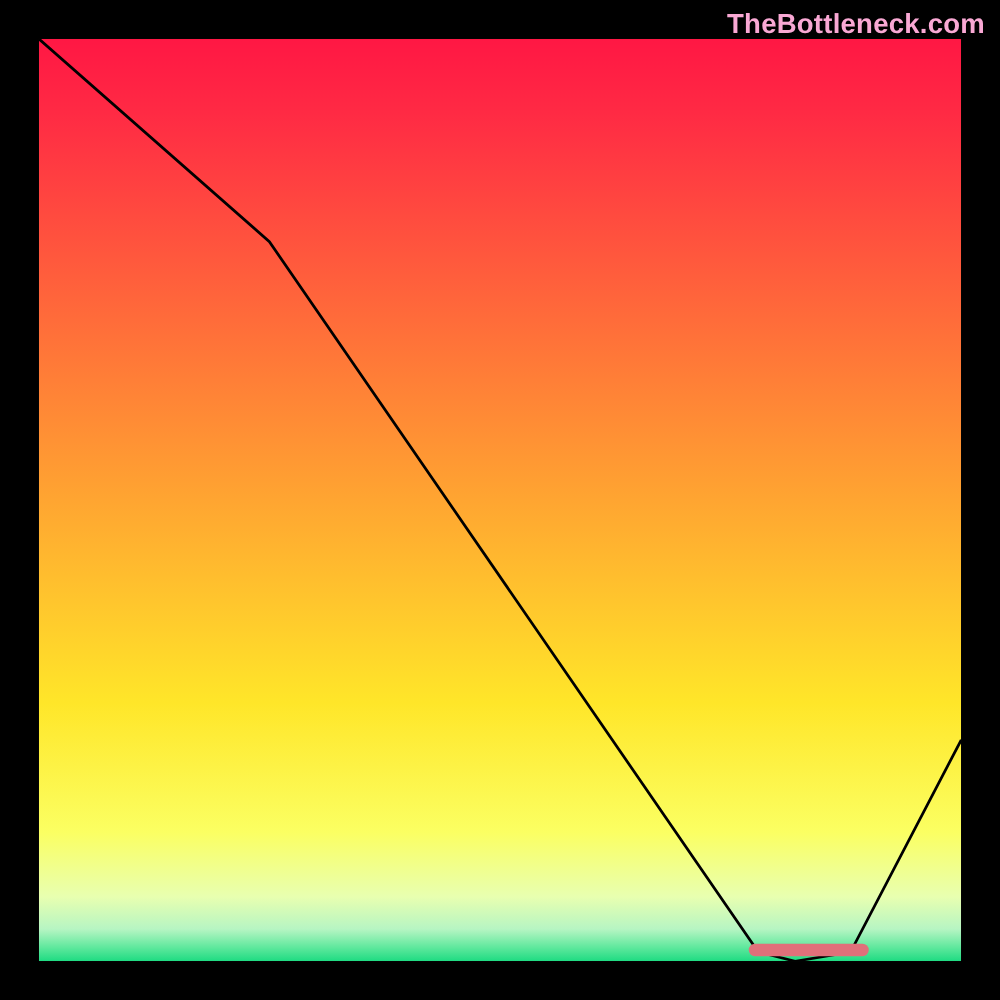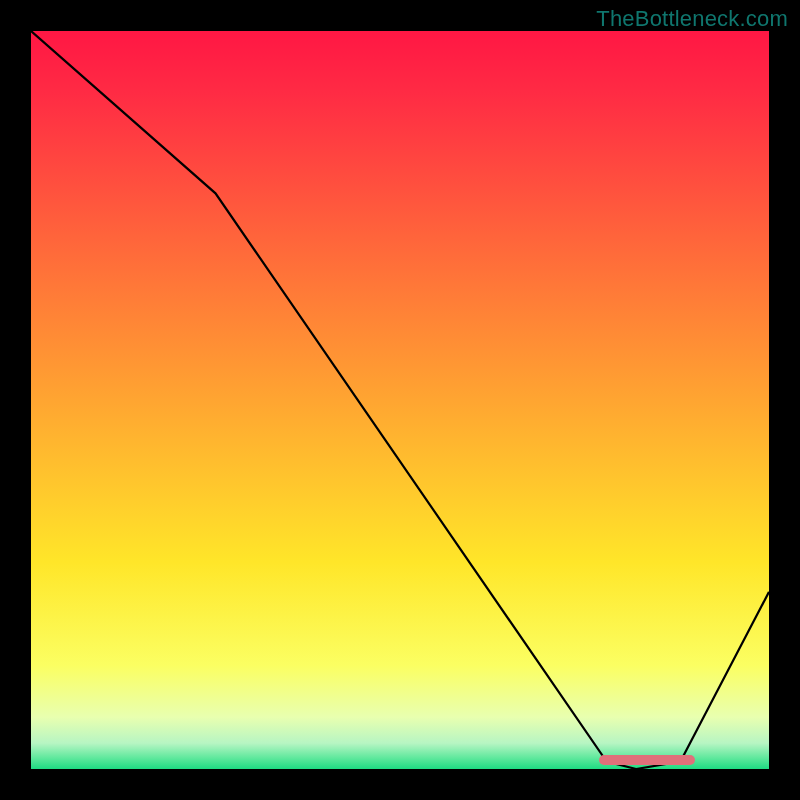--- a/index.html
+++ b/index.html
@@ -30,23 +30,23 @@
   }
   .curve {
     position: absolute;
     inset: 0;
     pointer-events: none;
   }
   .watermark {
     position: absolute;
     top: 6px;
     right: 12px;
-    color: #0f766e;
+    color: #f9a8d4;
     font-size: 22px;
-    font-weight: 400;
+    font-weight: 700;
     letter-spacing: 0.2px;
   }
   .reddash {
     position: absolute;
     height: 10px;
     border-radius: 5px;
     background: #e0707a;
   }
 </style>
 </head>

